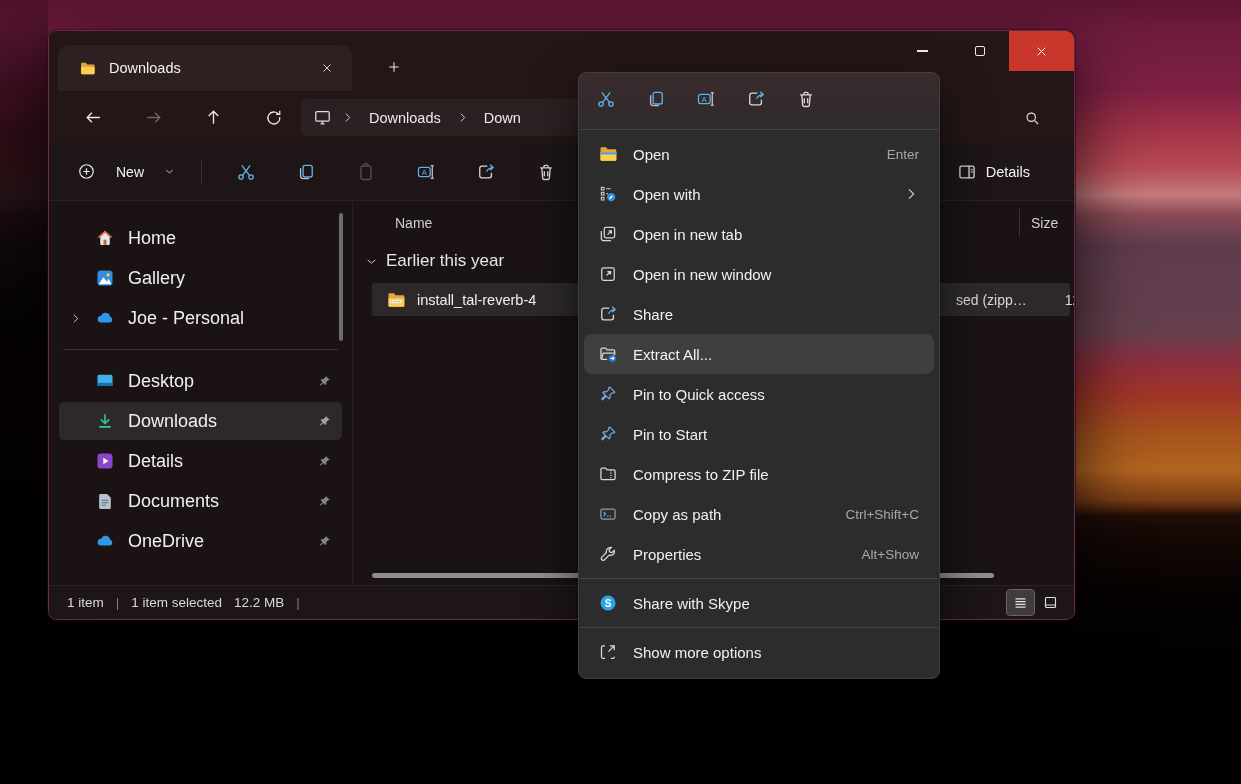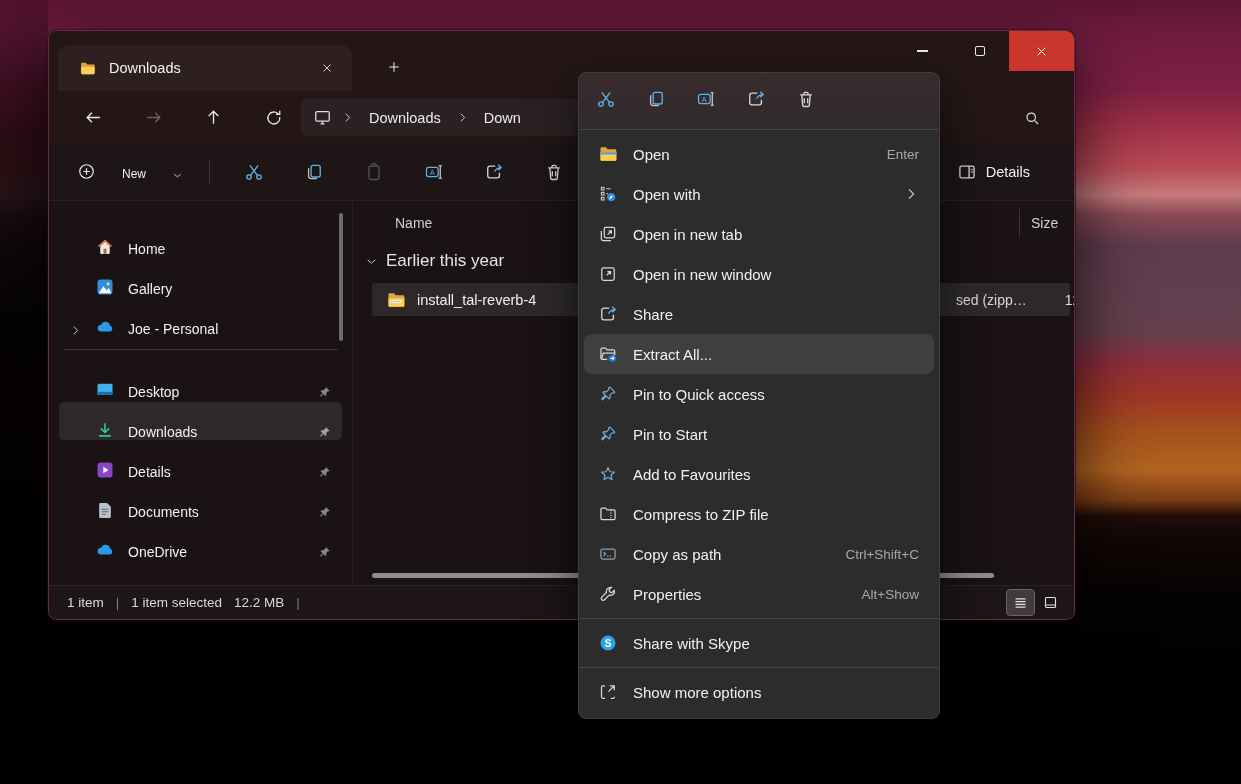--- a/index.html
+++ b/index.html
@@ -41,30 +41,30 @@
     display:flex; align-items:center; padding-left:26px; gap:24px; }
   .nav-btn{ width:36px; height:34px; border-radius:5px; display:flex; align-items:center; justify-content:center; }
   .addressbar{ position:absolute; left:252px; top:8px; width:560px; height:37px; background:#2b2122;
     border-radius:6px; display:flex; align-items:center; padding:0 12px; gap:9px; font-size:14.5px; color:#ececec; }
   .crumb{ padding:3px 6px; border-radius:4px; white-space:nowrap; }
   .searchbox{ position:absolute; right:22px; top:8px; width:40px; height:37px; display:flex; align-items:center; justify-content:center; }
 
   
   .toolbar{ position:absolute; top:112px; left:0; right:0; height:58px; background:#1d1516;
     display:flex; align-items:center; padding:0 16px; border-bottom:1px solid rgba(255,255,255,.06); }
-  .tool-new{ display:flex; align-items:flex-end; gap:26px; padding:7px 12px; border-radius:5px; font-size:12px; color:#f2f2f2; }
+  .tool-new{ display:flex; align-items:center; gap:20px; padding:7px 12px; border-radius:5px; font-size:14px; color:#f2f2f2; }
   .tb-div{ width:1px; height:26px; background:#3a3131; margin:0 14px; }
   .tool-btn{ width:42px; height:38px; margin:0 9px; border-radius:5px; display:flex; align-items:center; justify-content:center; }
   .tool-btn.disabled{ opacity:.45; }
   .details-btn{ position:absolute; right:34px; display:flex; align-items:center; gap:9px; font-size:14.5px; color:#f2f2f2; padding:7px 10px; border-radius:5px; }
 
   
   .content{ position:absolute; top:170px; bottom:34px; left:0; right:0; display:flex; background:#1a1213; }
   .sidebar{ width:304px; position:relative; padding-top:16px; border-right:1px solid rgba(255,255,255,.06); }
-  .side-item{ display:flex; align-items:flex-end; height:38px; margin:2px 10px; padding:0 10px; border-radius:5px; font-size:14px; color:#f0f0f0; }
+  .side-item{ display:flex; align-items:center; height:38px; margin:2px 10px; padding:0 10px; border-radius:5px; font-size:18px; color:#f0f0f0; }
   .side-item.selected{ background:#2e2929; }
   .chev-slot{ width:26px; display:flex; align-items:center; }
   .side-ic{ width:20px; height:20px; margin-right:13px; }
   .side-pin{ margin-left:auto; width:15px; height:15px; opacity:.85; }
   .side-sep{ height:1px; background:#3a3434; margin:12px 14px; }
   .side-scroll{ position:absolute; right:9px; top:12px; width:4px; height:128px; background:#6d6d6d; border-radius:2px; }
 
   .filearea{ flex:1; position:relative; }
   .col-head{ position:absolute; top:14px; left:42px; font-size:14px; color:#cfcfcf; }
   .col-head.size{ left:678px; }
@@ -487,26 +487,20 @@
       <span class="mi-label">Pin to Quick access</span>
     </div>
 
     <div class="mi">
       <svg class="mi-ic" viewBox="0 0 24 24" fill="none" stroke="#74a8d8" stroke-width="1.5" stroke-linejoin="round">
           <path d="M14.3 3.8 20.2 9.7l-1.1 1.1-2-.2-2.8 2.8.3 3-1.3 1.3-3.2-3.2L5.5 19l-1-1 4.4-4.5-3.1-3.1 1.3-1.3 3 .3 2.8-2.8-.2-2z"></path>
         </svg>
       <span class="mi-label">Pin to Start</span>
     </div>
 
-    <div class="mi">
-      <svg class="mi-ic" viewBox="0 0 24 24" fill="none" stroke="#74a8d8" stroke-width="1.5" stroke-linejoin="round">
-          <path d="M12 4.3l2.3 5 5.4.5-4.1 3.7 1.2 5.3L12 16l-4.8 2.8 1.2-5.3-4.1-3.7 5.4-.5z"></path>
-        </svg>
-      <span class="mi-label">Add to Favourites</span>
-    </div>
 
     <div class="mi">
       <svg class="mi-ic" viewBox="0 0 24 24" fill="none" stroke="#d8d8d8" stroke-width="1.5">
           <path d="M3.5 6.5C3.5 5.7 4.2 5 5 5h4l2 2h8c.8 0 1.5.7 1.5 1.5V17c0 .9-.7 1.6-1.5 1.6H5c-.8 0-1.5-.7-1.5-1.5z"></path>
           <path d="M15.5 7.5v1.3M15.5 10.3v1.3M15.5 13.1v1.3M15.5 15.9v1.3"></path>
         </svg>
       <span class="mi-label">Compress to ZIP file</span>
     </div>
 
     <div class="mi">

